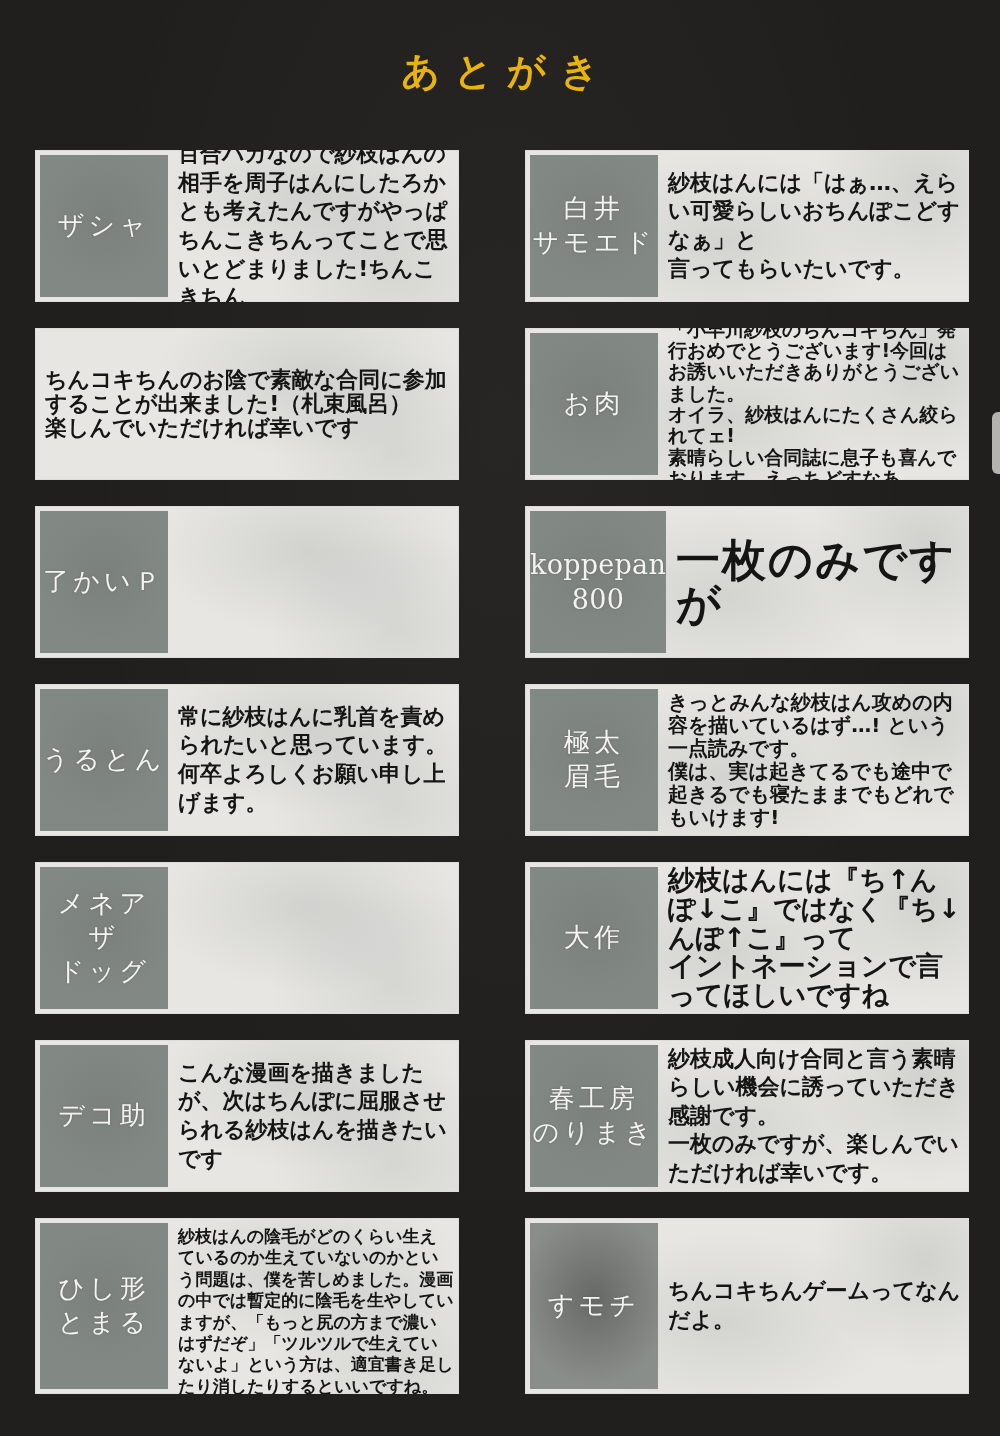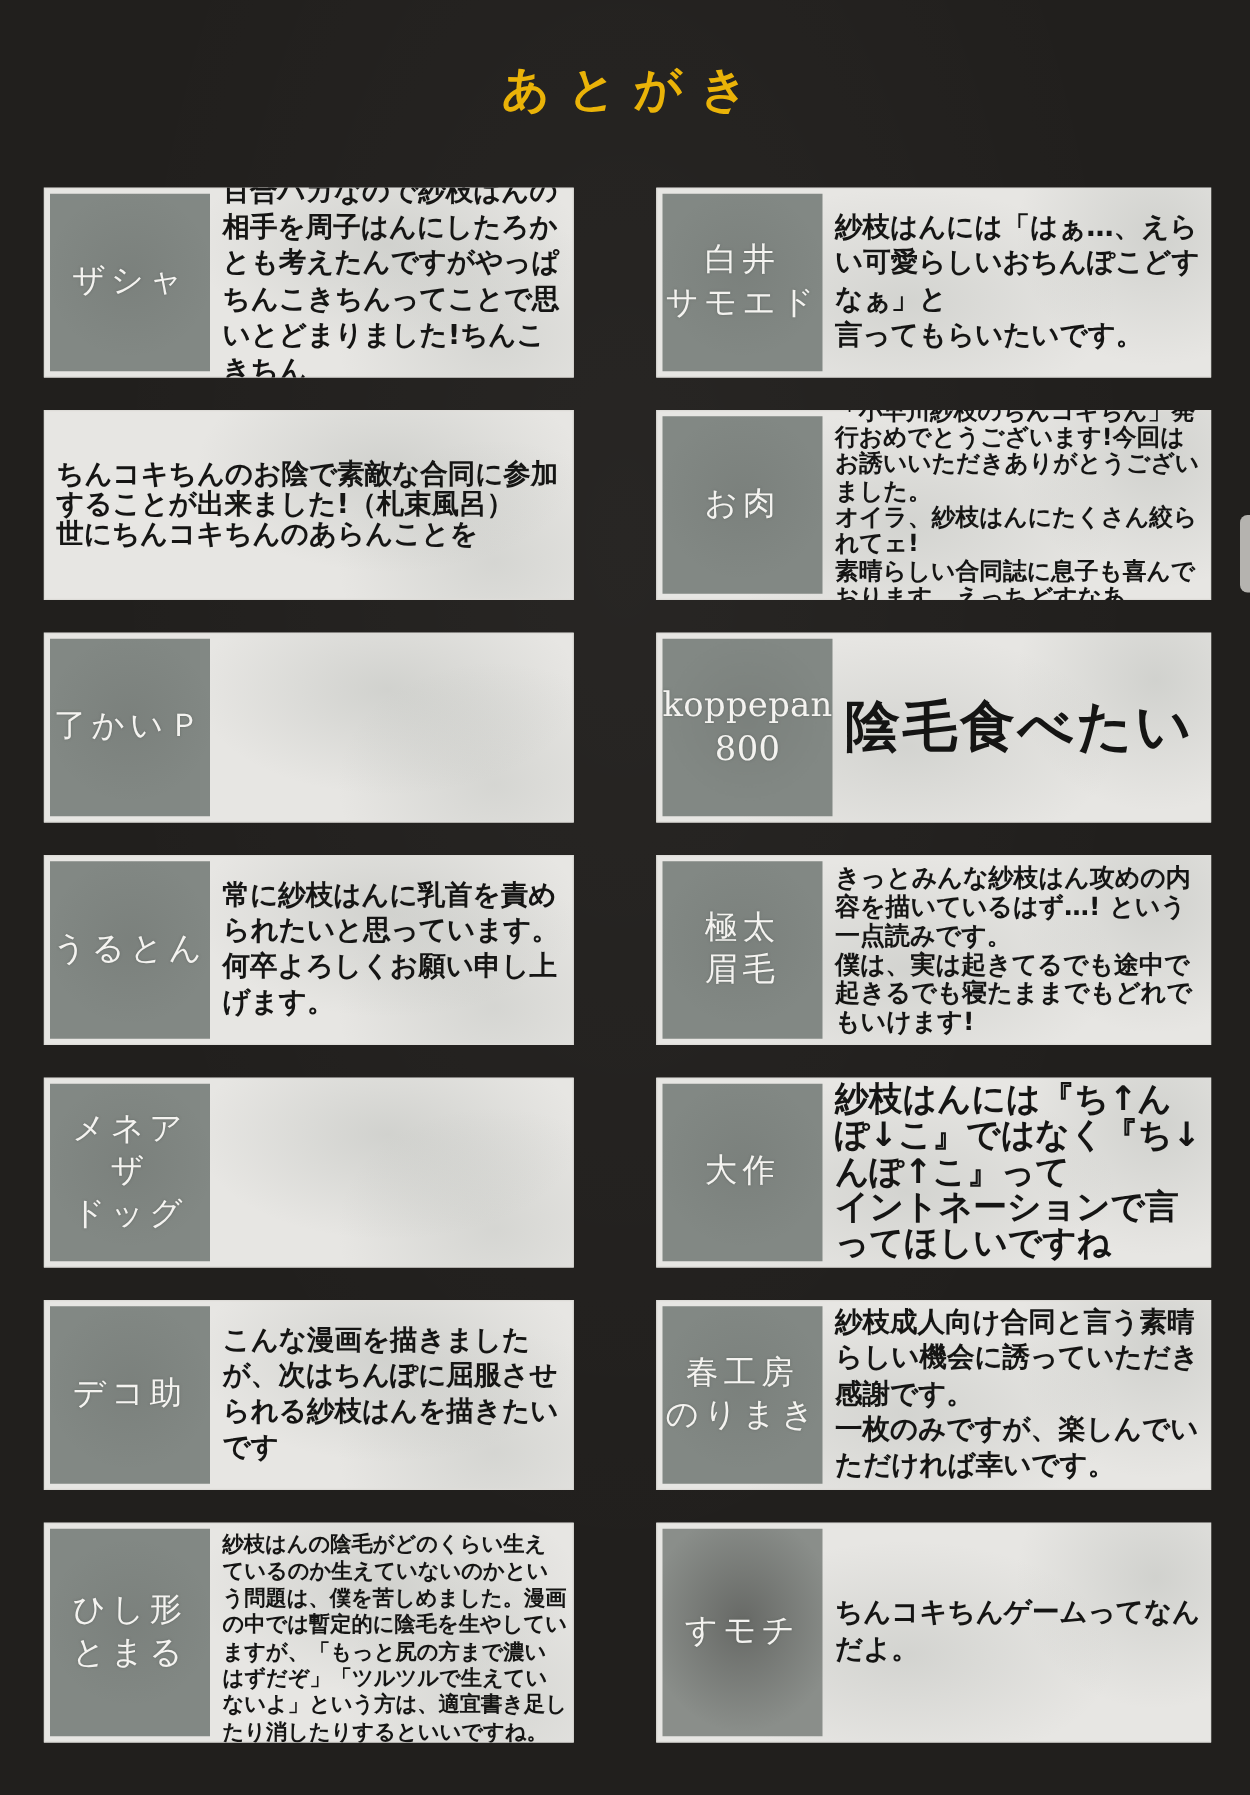--- a/index.html
+++ b/index.html
@@ -150,21 +150,21 @@
       </div>
       <div class="comment">
         <p class="comment-text">紗枝はんには「はぁ…、えらい可愛らしいおちんぽこどすなぁ」と
 言ってもらいたいです。</p>
       </div>
     </article>
 
     <article class="entry">
       <div class="comment">
         <p class="comment-text c-tight">ちんコキちんのお陰で素敵な合同に参加することが出来ました!（札束風呂）
-世にちんコキちんのあらんことを</p>
+楽しんでいただければ幸いです</p>
       </div>
     </article>
 
     <article class="entry">
       <div class="name-box">
         <span class="name-text">お肉</span>
       </div>
       <div class="comment">
         <p class="comment-text c-small">「小早川紗枝のちんコキちん」発行おめでとうございます!今回はお誘いいただきありがとうございました。
 オイラ、紗枝はんにたくさん絞られてェ!
@@ -177,21 +177,21 @@
         <span class="name-text">了かいＰ</span>
       </div>
     </article>
 
     <article class="entry latin-name">
       <div class="name-box">
         <span class="name-text">koppepan
 800</span>
       </div>
       <div class="comment">
-        <p class="comment-text c-big">陰毛食べたい</p>
+        <p class="comment-text c-big">一枚のみですが</p>
       </div>
     </article>
 
     <article class="entry">
       <div class="name-box">
         <span class="name-text">うるとん</span>
       </div>
       <div class="comment">
         <p class="comment-text">常に紗枝はんに乳首を責められたいと思っています。
 何卒よろしくお願い申し上げます。</p>

